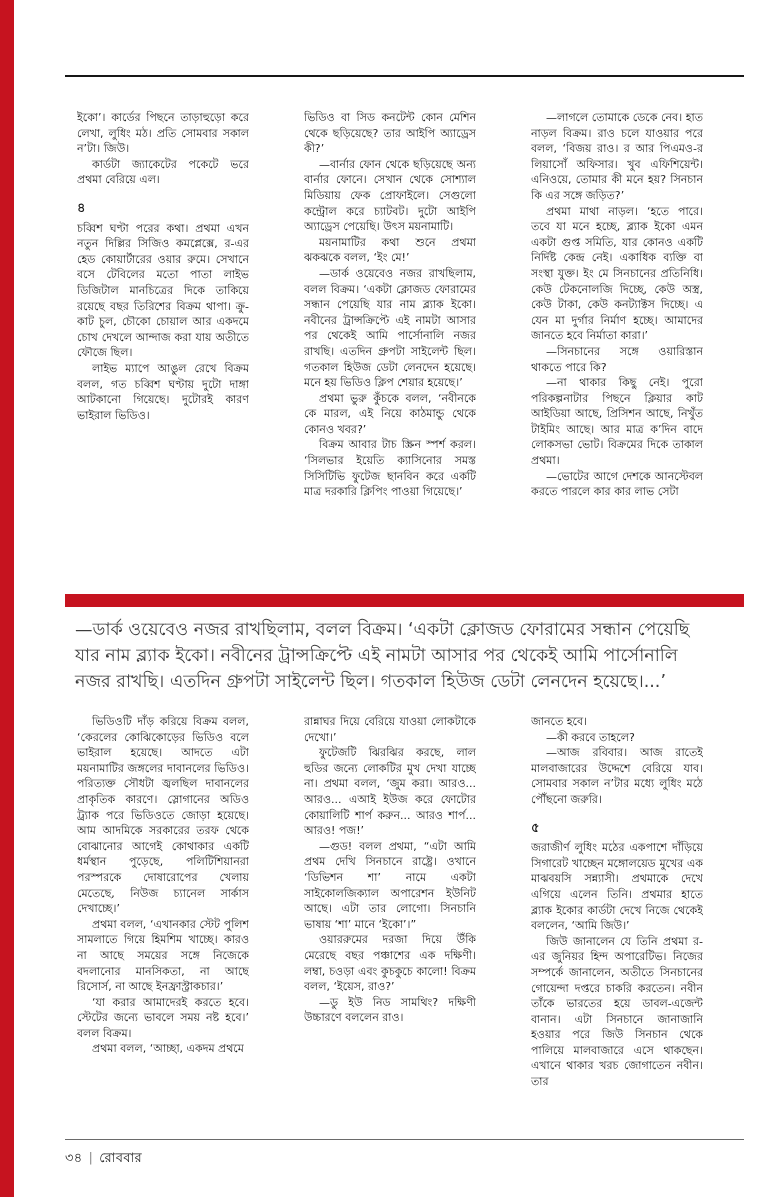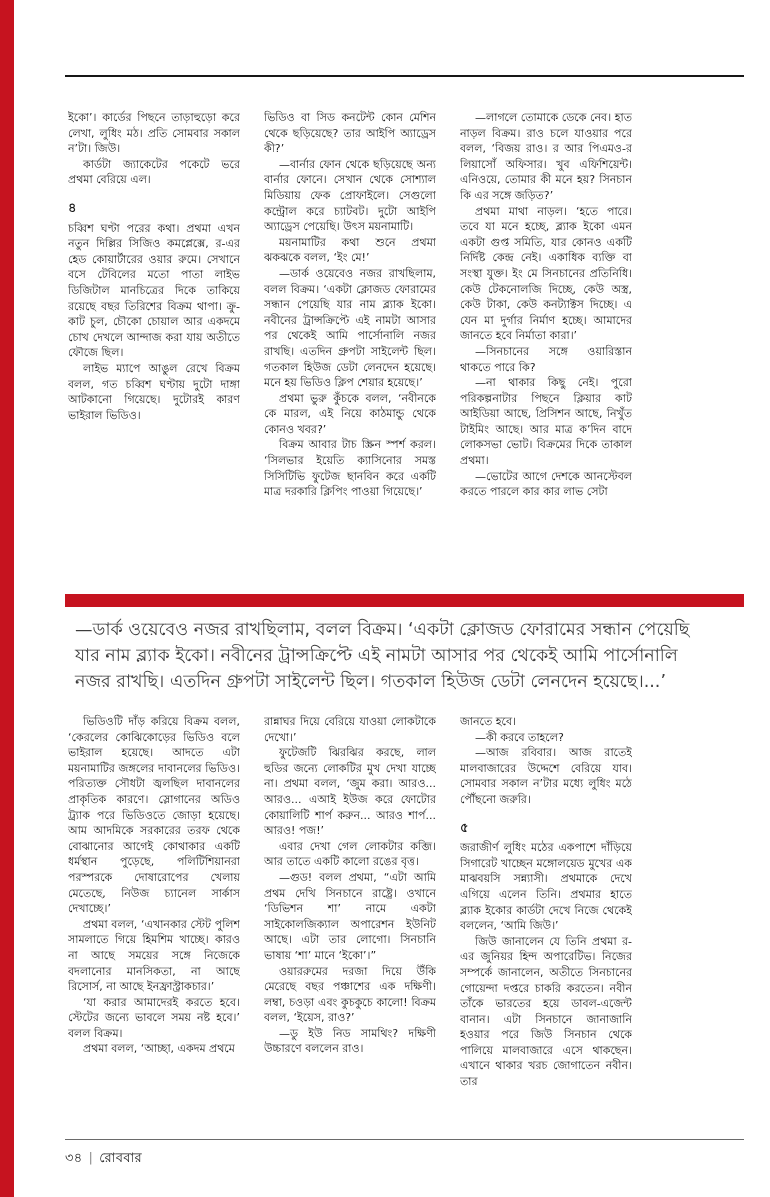--- a/index.html
+++ b/index.html
@@ -19,23 +19,23 @@
     background: #c6131f;
   }
   .top-rule {
     position: absolute;
     left: 65px; top: 75px;
     width: 679px; height: 2px;
     background: #161616;
   }
   .columns {
     position: absolute;
-    left: 68px;
+    left: 77px;
     display: flex;
-    gap: 24px;
+    gap: 55px;
     overflow: hidden;
   }
   .top-columns { top: 110px; height: 478px; }
   .bottom-columns { top: 714px; height: 420px; }
   .col {
     width: 172px;
     flex: 0 0 172px;
     overflow: hidden;
   }
   .para {
@@ -129,21 +129,20 @@
   <div class="columns bottom-columns">
     <div class="col">
         <p class="para indent">ভিডিওটি দাঁড় করিয়ে বিক্রম বলল, ‘কেরলের কোঝিকোড়ের ভিডিও বলে ভাইরাল হয়েছে। আদতে এটা ময়নামাটির জঙ্গলের দাবানলের ভিডিও। পরিত্যক্ত সৌধটা জ্বলছিল দাবানলের প্রাকৃতিক কারণে। স্লোগানের অডিও ট্র্যাক পরে ভিডিওতে জোড়া হয়েছে। আম আদমিকে সরকারের তরফ থেকে বোঝানোর আগেই কোথাকার একটি ধর্মস্থান পুড়েছে, পলিটিশিয়ানরা পরস্পরকে দোষারোপের খেলায় মেতেছে, নিউজ চ্যানেল সার্কাস দেখাচ্ছে।’</p>
         <p class="para indent">প্রথমা বলল, ‘এখানকার স্টেট পুলিশ সামলাতে গিয়ে হিমশিম খাচ্ছে। কারও না আছে সময়ের সঙ্গে নিজেকে বদলানোর মানসিকতা, না আছে রিসোর্স, না আছে ইনফ্রাস্ট্রাকচার।’</p>
         <p class="para indent">‘যা করার আমাদেরই করতে হবে। স্টেটের জন্যে ভাবলে সময় নষ্ট হবে।’ বলল বিক্রম।</p>
         <p class="para indent">প্রথমা বলল, ‘আচ্ছা, একদম প্রথমে</p>
       </div>
     <div class="col">
         <p class="para flush">রান্নাঘর দিয়ে বেরিয়ে যাওয়া লোকটাকে দেখো।’</p>
         <p class="para indent">ফুটেজটি ঝিরঝির করছে, লাল হুডির জন্যে লোকটির মুখ দেখা যাচ্ছে না। প্রথমা বলল, ‘জুম করা। আরও... আরও... এআই ইউজ করে ফোটোর কোয়ালিটি শার্প করুন... আরও শার্প... আরও! পজ!’</p>
-        <p class="para indent">এবার দেখা গেল লোকটার কব্জি। আর তাতে একটি কালো রঙের বৃত্ত।</p>
         <p class="para indent">—গুড! বলল প্রথমা, “এটা আমি প্রথম দেখি সিনচানে রাষ্ট্রে। ওখানে ‘ডিভিশন শা’ নামে একটা সাইকোলজিক্যাল অপারেশন ইউনিট আছে। এটা তার লোগো। সিনচানি ভাষায় ‘শা’ মানে ‘ইকো’।”</p>
         <p class="para indent">ওয়াররুমের দরজা দিয়ে উঁকি মেরেছে বছর পঞ্চাশের এক দক্ষিণী। লম্বা, চওড়া এবং কুচকুচে কালো! বিক্রম বলল, ‘ইয়েস, রাও?’</p>
         <p class="para indent">—ডু ইউ নিড সামথিং? দক্ষিণী উচ্চারণে বললেন রাও।</p>
       </div>
     <div class="col">
         <p class="para flush">জানতে হবে।</p>
         <p class="para indent">—কী করবে তাহলে?</p>
         <p class="para indent">—আজ রবিবার। আজ রাতেই মালবাজারের উদ্দেশে বেরিয়ে যাব। সোমবার সকাল ন’টার মধ্যে লুধিং মঠে পৌঁছনো জরুরি।</p>
         <p class="para section">৫</p>
         <p class="para flush">জরাজীর্ণ লুধিং মঠের একপাশে দাঁড়িয়ে সিগারেট খাচ্ছেন মঙ্গোলয়েড মুখের এক মাঝবয়সি সন্ন্যাসী। প্রথমাকে দেখে এগিয়ে এলেন তিনি। প্রথমার হাতে ব্ল্যাক ইকোর কার্ডটা দেখে নিজে থেকেই বললেন, ‘আমি জিউ।’</p>

